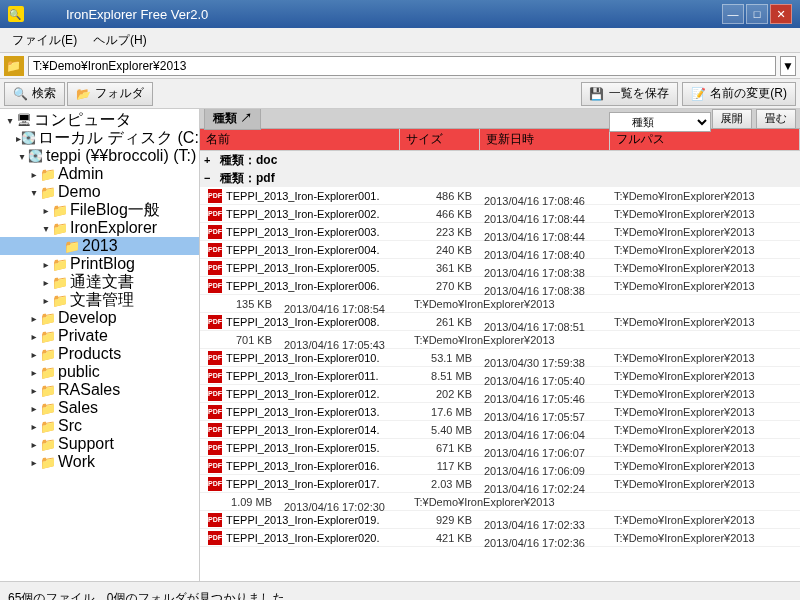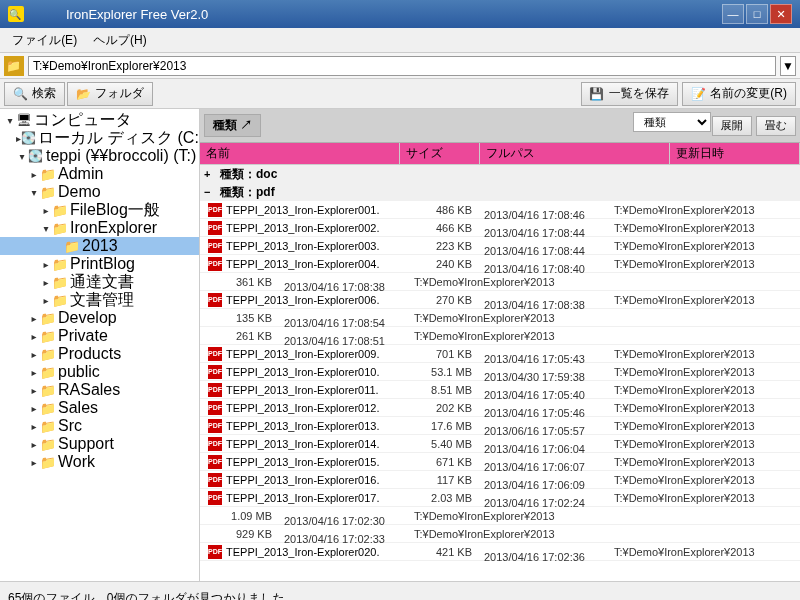--- a/index.html
+++ b/index.html
@@ -106,21 +106,21 @@
       flex: 1;
       display: flex;
       flex-direction: column;
       background: white;
       overflow: hidden;
     }
 
     
     .group-header-row {
       background: #d0d0d0;
-      height: 34px;
+      height: 20px;
       display: flex;
       align-items: center;
       padding: 0 4px;
       border-bottom: 1px solid #b0b0b0;
       position: relative;
     }
     .group-header-text {
       font-weight: bold;
       font-size: 13px;
       padding: 2px 8px;
@@ -132,33 +132,33 @@
       right: 80px;
       top: 3px;
       display: flex;
       align-items: center;
       gap: 2px;
     }
     .sort-select {
       height: 20px;
       border: 1px solid #aaa;
       background: white;
-      padding: 0 6px;
+      padding: 0 18px;
       font-size: 11px;
     }
     .sort-arrow { color: #080; font-size: 14px; }
     .right-btns { position: absolute; right: 4px; display: flex; gap: 4px; }
     .right-btn {
       height: 20px; padding: 0 8px; border: 1px solid #aaa;
       background: linear-gradient(to bottom, #f8f8f8, #e0e0e0); cursor: pointer; font-size: 11px;
     }
 
     .col-header {
       display: flex;
-      background: #ec4899;
+      background: #ef4444;
       border-bottom: 1px solid #ccc;
       height: 22px;
       align-items: center;
     }
     .col-header-cell {
       padding: 2px 6px;
       border-right: 1px solid #ccc;
       height: 100%;
       display: flex;
       align-items: center;
@@ -421,22 +421,22 @@
       </div>
       <div class="right-btns">
         <button class="right-btn">展開</button>
         <button class="right-btn">畳む</button>
       </div>
     </div>
 
     <div class="col-header">
       <div class="col-header-cell col-name">名前</div>
       <div class="col-header-cell col-size">サイズ</div>
+      <div class="col-header-cell col-date">更新日時</div>
       <div class="col-header-cell col-path">フルパス</div>
-      <div class="col-header-cell col-date">更新日時</div>
     </div>
 
     <div class="file-list-scroll" id="file-list">
         <div class="category-row">
           <span class="toggle">+</span>
           <span>種類：doc</span>
         </div>
         <div class="category-row">
           <span class="toggle">−</span>
           <span>種類：pdf</span>
@@ -471,48 +471,52 @@
         <div class="file-row">
       <div class="file-name-cell">
         <div class="pdf-icon">PDF</div>
         <span class="file-name-text">TEPPI_2013_Iron-Explorer004.</span>
       </div>
       <div class="file-size-cell">240 KB</div>
       <div class="file-date-cell">2013/04/16 17:08:40</div>
       <div class="file-path-cell">T:¥Demo¥IronExplorer¥2013</div>
     </div>
         <div class="file-row">
+      <div class="file-name-cell">
+        <div class="pdf-icon">PDF</div>
+        <span class="file-name-text">TEPPI_2013_Iron-Explorer005.</span>
+      </div>
       <div class="file-size-cell">361 KB</div>
       <div class="file-date-cell">2013/04/16 17:08:38</div>
       <div class="file-path-cell">T:¥Demo¥IronExplorer¥2013</div>
     </div>
         <div class="file-row">
       <div class="file-name-cell">
         <div class="pdf-icon">PDF</div>
         <span class="file-name-text">TEPPI_2013_Iron-Explorer006.</span>
       </div>
       <div class="file-size-cell">270 KB</div>
       <div class="file-date-cell">2013/04/16 17:08:38</div>
       <div class="file-path-cell">T:¥Demo¥IronExplorer¥2013</div>
     </div>
         <div class="file-row">
       <div class="file-size-cell">135 KB</div>
       <div class="file-date-cell">2013/04/16 17:08:54</div>
       <div class="file-path-cell">T:¥Demo¥IronExplorer¥2013</div>
     </div>
         <div class="file-row">
+      <div class="file-name-cell">
+        <div class="pdf-icon">PDF</div>
+        <span class="file-name-text">TEPPI_2013_Iron-Explorer008.</span>
+      </div>
       <div class="file-size-cell">261 KB</div>
       <div class="file-date-cell">2013/04/16 17:08:51</div>
       <div class="file-path-cell">T:¥Demo¥IronExplorer¥2013</div>
     </div>
         <div class="file-row">
-      <div class="file-name-cell">
-        <div class="pdf-icon">PDF</div>
-        <span class="file-name-text">TEPPI_2013_Iron-Explorer009.</span>
-      </div>
       <div class="file-size-cell">701 KB</div>
       <div class="file-date-cell">2013/04/16 17:05:43</div>
       <div class="file-path-cell">T:¥Demo¥IronExplorer¥2013</div>
     </div>
         <div class="file-row">
       <div class="file-name-cell">
         <div class="pdf-icon">PDF</div>
         <span class="file-name-text">TEPPI_2013_Iron-Explorer010.</span>
       </div>
       <div class="file-size-cell">53.1 MB</div>
@@ -536,21 +540,21 @@
       <div class="file-size-cell">202 KB</div>
       <div class="file-date-cell">2013/04/16 17:05:46</div>
       <div class="file-path-cell">T:¥Demo¥IronExplorer¥2013</div>
     </div>
         <div class="file-row">
       <div class="file-name-cell">
         <div class="pdf-icon">PDF</div>
         <span class="file-name-text">TEPPI_2013_Iron-Explorer013.</span>
       </div>
       <div class="file-size-cell">17.6 MB</div>
-      <div class="file-date-cell">2013/06/16 17:05:57</div>
+      <div class="file-date-cell">2013/04/16 17:05:57</div>
       <div class="file-path-cell">T:¥Demo¥IronExplorer¥2013</div>
     </div>
         <div class="file-row">
       <div class="file-name-cell">
         <div class="pdf-icon">PDF</div>
         <span class="file-name-text">TEPPI_2013_Iron-Explorer014.</span>
       </div>
       <div class="file-size-cell">5.40 MB</div>
       <div class="file-date-cell">2013/04/16 17:06:04</div>
       <div class="file-path-cell">T:¥Demo¥IronExplorer¥2013</div>
@@ -581,20 +585,24 @@
       <div class="file-size-cell">2.03 MB</div>
       <div class="file-date-cell">2013/04/16 17:02:24</div>
       <div class="file-path-cell">T:¥Demo¥IronExplorer¥2013</div>
     </div>
         <div class="file-row">
       <div class="file-size-cell">1.09 MB</div>
       <div class="file-date-cell">2013/04/16 17:02:30</div>
       <div class="file-path-cell">T:¥Demo¥IronExplorer¥2013</div>
     </div>
         <div class="file-row">
+      <div class="file-name-cell">
+        <div class="pdf-icon">PDF</div>
+        <span class="file-name-text">TEPPI_2013_Iron-Explorer019.</span>
+      </div>
       <div class="file-size-cell">929 KB</div>
       <div class="file-date-cell">2013/04/16 17:02:33</div>
       <div class="file-path-cell">T:¥Demo¥IronExplorer¥2013</div>
     </div>
         <div class="file-row">
       <div class="file-name-cell">
         <div class="pdf-icon">PDF</div>
         <span class="file-name-text">TEPPI_2013_Iron-Explorer020.</span>
       </div>
       <div class="file-size-cell">421 KB</div>

